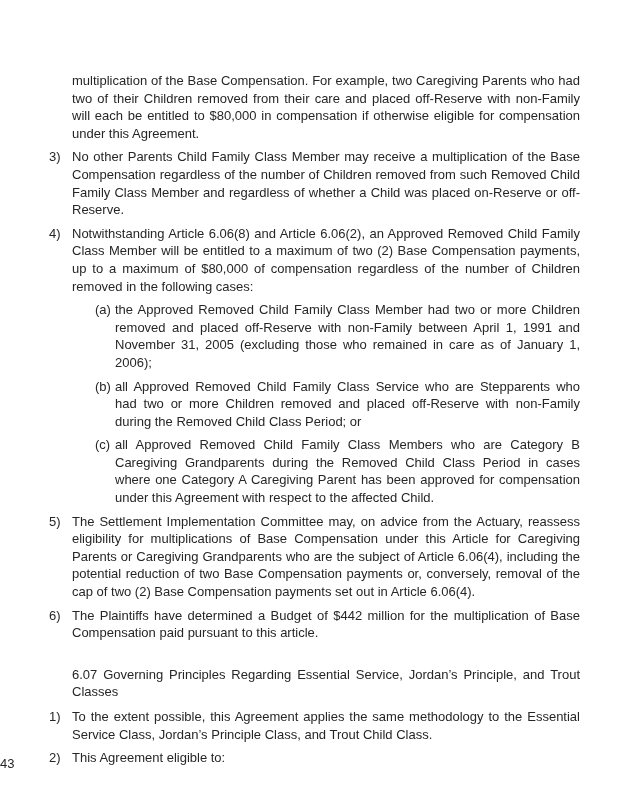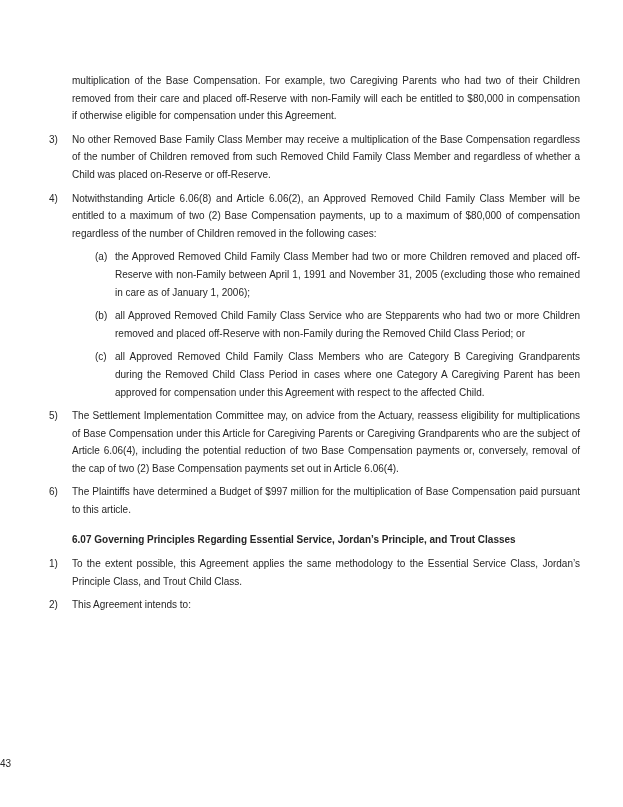--- a/index.html
+++ b/index.html
@@ -6,21 +6,21 @@
     margin: 0;
     padding: 0;
     background: #ffffff;
   }
   .page {
     position: relative;
     width: 623px;
     height: 807px;
     background: #ffffff;
     font-family: "Liberation Sans", sans-serif;
-    font-size: 10px;
+    font-size: 13px;
     line-height: 17.6px;
     color: #262626;
     overflow: hidden;
   }
   .content {
     position: absolute;
     top: 72px;
     left: 49px;
     width: 531px;
   }
@@ -36,23 +36,23 @@
     text-align: justify;
   }
   .block.sub {
     margin-left: 46px;
   }
   .block.sub .lbl {
     flex: 0 0 20px;
   }
   .block.heading {
     margin-left: 23px;
-    margin-top: 12px;
+    margin-top: 24px;
     margin-bottom: 7px;
-    font-weight: bold;
+    font-weight: normal;
   }
   .block.heading .txt {
     text-align: justify;
   }
   .footer {
     position: absolute;
     top: 755px;
     left: 0;
     width: 623px;
     text-align: left;
@@ -64,21 +64,21 @@
 <div class="page">
   <div class="content">
 
     <div class="block">
       <div class="lbl"></div>
       <div class="txt">multiplication of the Base Compensation. For example, two Caregiving Parents who had two of their Children removed from their care and placed off-Reserve with non-Family will each be entitled to $80,000 in compensation if otherwise eligible for compensation under this Agreement.</div>
     </div>
 
     <div class="block">
       <div class="lbl">3)</div>
-      <div class="txt">No other Removed Base Family Class Member may receive a multiplication of the Base Compensation regardless of the number of Children removed from such Removed Child Family Class Member and regardless of whether a Child was placed on-Reserve or off-Reserve.</div>
+      <div class="txt">No other Parents Child Family Class Member may receive a multiplication of the Base Compensation regardless of the number of Children removed from such Removed Child Family Class Member and regardless of whether a Child was placed on-Reserve or off-Reserve.</div>
     </div>
 
     <div class="block">
       <div class="lbl">4)</div>
       <div class="txt">Notwithstanding Article 6.06(8) and Article 6.06(2), an Approved Removed Child Family Class Member will be entitled to a maximum of two (2) Base Compensation payments, up to a maximum of $80,000 of compensation regardless of the number of Children removed in the following cases:</div>
     </div>
 
     <div class="block sub">
       <div class="lbl">(a)</div>
       <div class="txt">the Approved Removed Child Family Class Member had two or more Children removed and placed off-Reserve with non-Family between April 1, 1991 and November 31, 2005 (excluding those who remained in care as of January 1, 2006);</div>
@@ -94,35 +94,35 @@
       <div class="txt">all Approved Removed Child Family Class Members who are Category B Caregiving Grandparents during the Removed Child Class Period in cases where one Category A Caregiving Parent has been approved for compensation under this Agreement with respect to the affected Child.</div>
     </div>
 
     <div class="block">
       <div class="lbl">5)</div>
       <div class="txt">The Settlement Implementation Committee may, on advice from the Actuary, reassess eligibility for multiplications of Base Compensation under this Article for Caregiving Parents or Caregiving Grandparents who are the subject of Article 6.06(4), including the potential reduction of two Base Compensation payments or, conversely, removal of the cap of two (2) Base Compensation payments set out in Article 6.06(4).</div>
     </div>
 
     <div class="block">
       <div class="lbl">6)</div>
-      <div class="txt">The Plaintiffs have determined a Budget of $997 million for the multiplication of Base Compensation paid pursuant to this article.</div>
+      <div class="txt">The Plaintiffs have determined a Budget of $442 million for the multiplication of Base Compensation paid pursuant to this article.</div>
     </div>
 
     <div class="block heading">
       <div class="txt">6.07 Governing Principles Regarding Essential Service, Jordan’s Principle, and Trout Classes</div>
     </div>
 
     <div class="block">
       <div class="lbl">1)</div>
       <div class="txt">To the extent possible, this Agreement applies the same methodology to the Essential Service Class, Jordan’s Principle Class, and Trout Child Class.</div>
     </div>
 
     <div class="block">
       <div class="lbl">2)</div>
-      <div class="txt">This Agreement intends to:</div>
+      <div class="txt">This Agreement eligible to:</div>
     </div>
 
   </div>
 
   <div class="footer">
     <span>43</span>
   </div>
 </div>
 
 </body></html>

